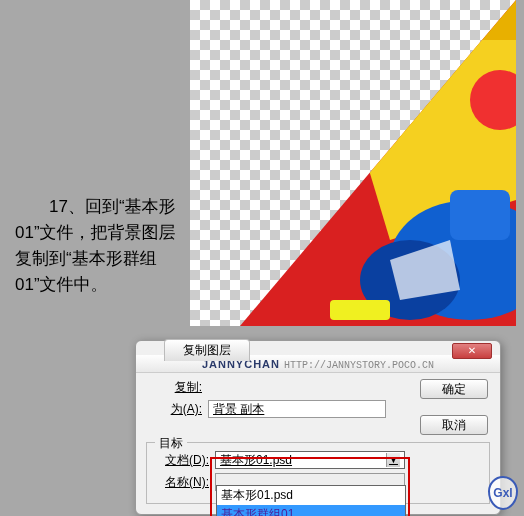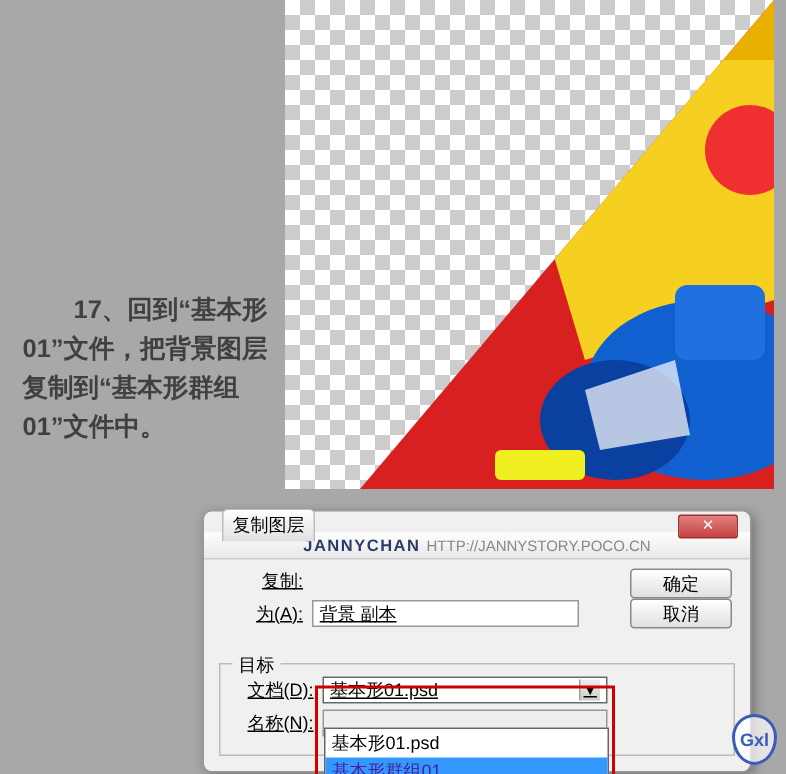--- a/index.html
+++ b/index.html
@@ -11,22 +11,22 @@
       position: relative;
       overflow: hidden;
     }
     .instruction-text {
       position: absolute;
       left: 15px;
       top: 194px;
       width: 170px;
       font-size: 17px;
       line-height: 26px;
-      color: #404040;
-      font-weight: bold;
+      color: #000000;
+      font-weight: normal;
     }
     .checker-area {
       position: absolute;
       left: 190px;
       top: 0;
       width: 326px;
       height: 326px;
       background-image:
         linear-gradient(45deg, #ccc 25%, transparent 25%),
         linear-gradient(-45deg, #ccc 25%, transparent 25%),
@@ -49,27 +49,27 @@
       left: 135px;
       top: 340px;
       width: 366px;
       background: #f0f0f0;
       border: 1px solid #999;
       border-radius: 6px;
       box-shadow: 2px 2px 8px rgba(0,0,0,0.3);
     }
     .dialog-title {
       position: absolute;
-      left: 12px;
+      left: 28px;
       top: -2px;
       background: linear-gradient(#fff, #e0e0e0);
       border: 1px solid #bbb;
       border-bottom: none;
       border-radius: 4px 4px 0 0;
-      padding: 2px 6px;
+      padding: 2px 18px;
       font-size: 12px;
       z-index: 2;
     }
     .dialog-close {
       position: absolute;
       right: 8px;
       top: 2px;
       width: 40px;
       height: 16px;
       background: linear-gradient(#e28080, #c84040);
@@ -91,20 +91,21 @@
       color: #2a3a6a;
       font-weight: bold;
       letter-spacing: 1px;
       line-height: 18px;
     }
     .banner-url {
       font-weight: normal;
       color: #888;
       letter-spacing: 0;
       font-size: 10px;
+      font-family: Liberation Mono, monospace;
     }
     .dialog-body {
       padding: 6px 10px 10px 10px;
       position: relative;
     }
     .row {
       display: flex;
       align-items: center;
       margin-bottom: 4px;
       font-size: 12px;
@@ -194,21 +195,21 @@
       text-align: center;
       line-height: 18px;
       cursor: pointer;
     }
     .buttons-col {
       position: absolute;
       right: 12px;
       top: 38px;
       display: flex;
       flex-direction: column;
-      gap: 0;
+      gap: 16px;
     }
     .watermark {
       position: absolute;
       right: 6px;
       bottom: 6px;
       display: flex;
       align-items: center;
       gap: 4px;
       color: #3a5bb8;
       font-size: 14px;

